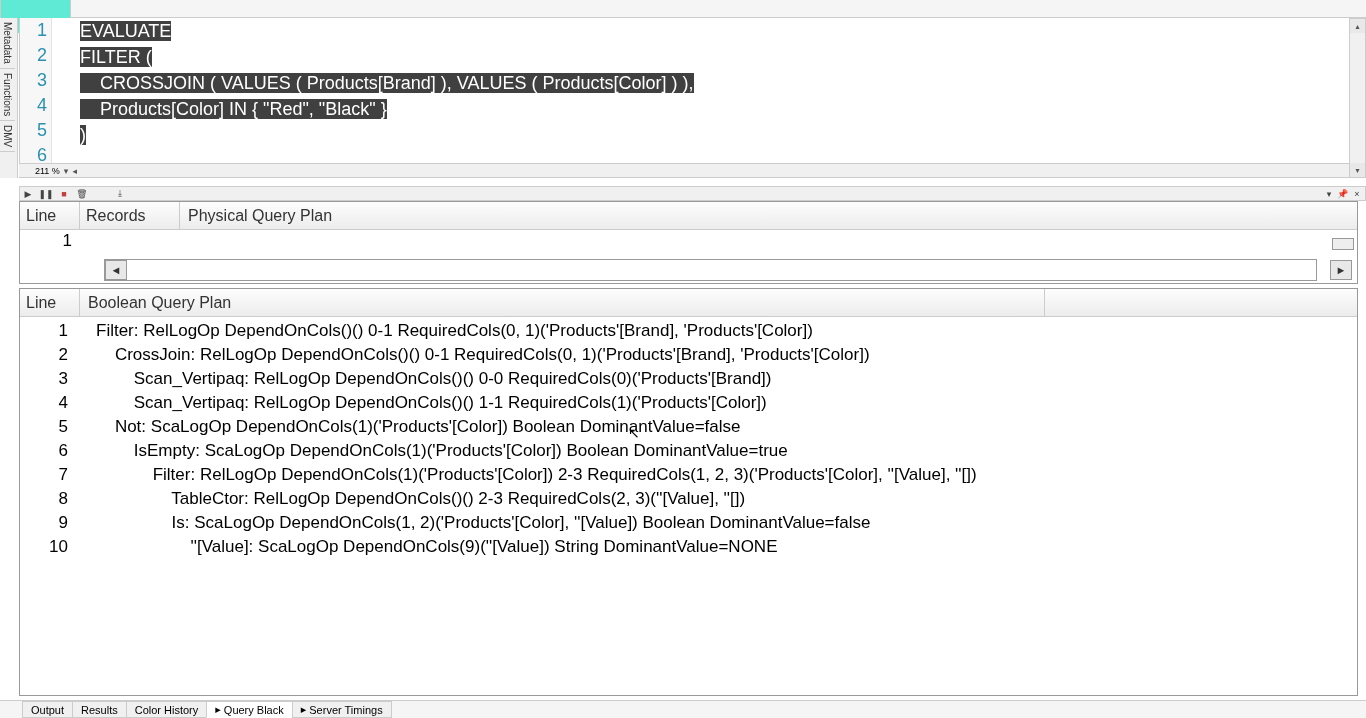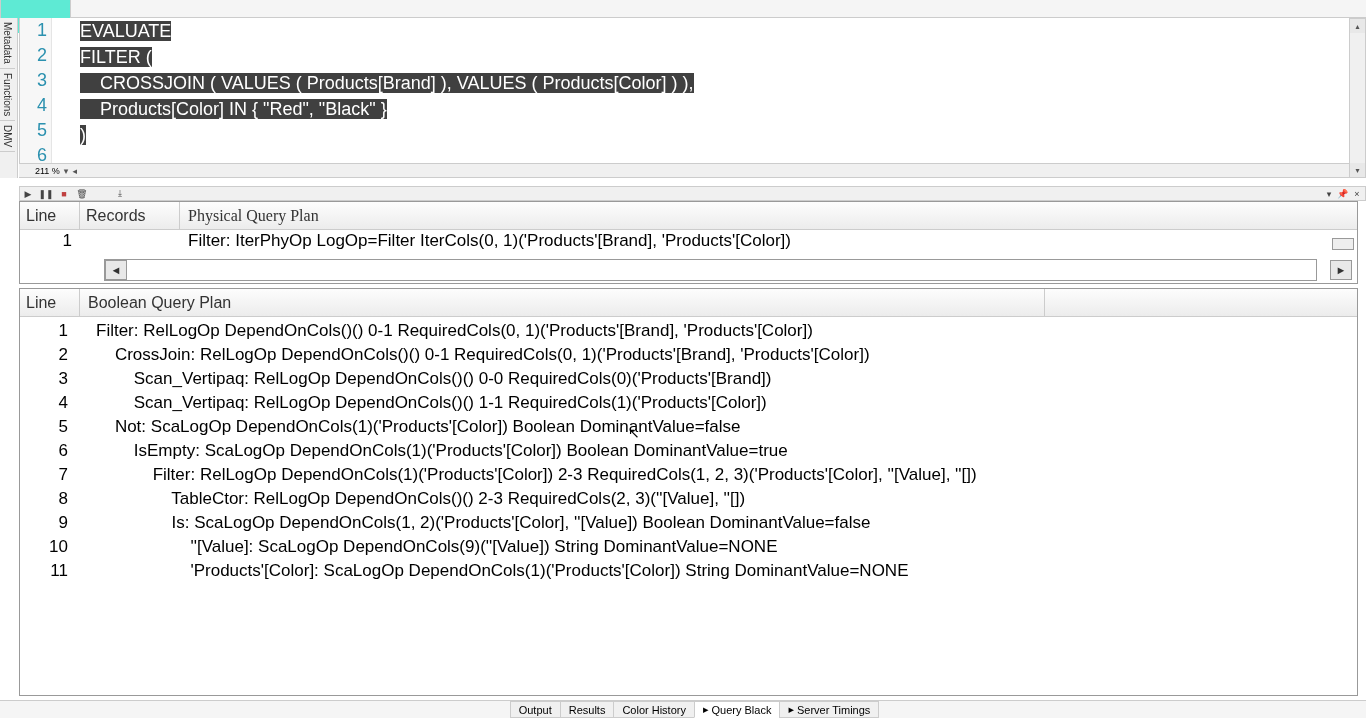--- a/index.html
+++ b/index.html
@@ -30,21 +30,21 @@
 .panel-toolbar { position: absolute; left: 19px; top: 186px; right: 0; height: 15px; background: #f0f0f0; border: 1px solid #ccc; display: flex; align-items: center; justify-content: space-between; padding: 0 2px; }
 .panel-toolbar .left { display: flex; gap: 6px; }
 .panel-toolbar .icon-btn { width: 12px; height: 12px; font-size: 9px; color: #444; cursor: pointer; display:inline-flex; align-items:center; justify-content:center;}
 .panel-toolbar .right { display: flex; gap: 2px; }
 
 
 .phys-panel { position: absolute; left: 19px; top: 201px; right: 8px; height: 83px; border: 1px solid #999; background: #fff; display: flex; flex-direction: column; }
 .grid-header { display: flex; background: linear-gradient(#fdfdfd,#ececec); border-bottom: 1px solid #ccc; height: 28px; align-items: center; font-size: 16px; color: #333; }
 .col-line { width: 60px; padding-left: 6px; border-right: 1px solid #ccc; height:100%; display:flex; align-items:center;}
 .col-records { width: 100px; padding-left: 6px; border-right: 1px solid #ccc; height:100%; display:flex; align-items:center;}
-.col-plan { flex: 1; padding-left: 8px; height:100%; display:flex; align-items:center;font-family:Liberation Serif, serif;}
+.col-plan { flex: 1; padding-left: 8px; height:100%; display:flex; align-items:center;}
 
 .phys-body { flex: 1; overflow: hidden; position: relative; font-size: 17px; }
 .phys-row { display: flex; height: 22px; align-items: center; }
 .phys-row .c1 { width: 60px; text-align: right; padding-right: 8px; }
 .phys-row .c2 { width: 100px; }
 .phys-row .c3 { flex: 1; padding-left: 8px; white-space: nowrap; overflow: hidden; }
 
 .hscroll-row { position: absolute; bottom: 2px; left: 84px; right: 40px; height: 22px; background: #fff; border: 1px solid #999; display: flex; align-items: center; }
 .hscroll-row .hbtn { width: 22px; height: 20px; background: #e8e8e8; border: 1px solid #999; display:flex; align-items:center; justify-content:center; font-size:11px; color:#333; cursor:pointer;}
 .hscroll-row .track { flex: 1; height: 20px; background: #fff; }
@@ -57,21 +57,21 @@
 .log-header .lcol-line { width: 60px; padding-left: 6px; border-right: 1px solid #ccc; height:100%; display:flex; align-items:center;}
 .log-header .lcol-plan { width: 965px; padding-left: 8px; border-right: 1px solid #ccc; height:100%; display:flex; align-items:center;}
 .log-header .lcol-rest { flex:1; }
 
 .log-body { flex: 1; font-size: 17px; line-height: 24px; overflow: hidden; padding-top: 2px;}
 .log-row { display: flex; height: 24px; align-items: center; }
 .log-row .ln { width: 60px; text-align: right; padding-right: 12px; }
 .log-row .txt { flex: 1; white-space: pre; padding-left: 16px; }
 
 
-.status-bar { position: absolute; left: 0; bottom: 0; right: 0; height: 18px; background: #f5f5f5; border-top: 1px solid #ccc; display: flex; align-items: center; padding-left: 22px; font-size: 11px; justify-content: center; }
+.status-bar { position: absolute; left: 0; bottom: 0; right: 0; height: 18px; background: #f5f5f5; border-top: 1px solid #ccc; display: flex; align-items: center; padding-left: 22px; font-size: 11px; }
 .status-tab { padding: 1px 8px; border: 1px solid #ccc; background: #f0f0f0; margin-right: -1px; cursor: pointer; display:flex; align-items:center; gap:3px;}
 .status-tab.active { background: #fff; border-bottom-color: #fff; }
 .cursor-ptr { position: absolute; left: 628px; top: 425px; font-size: 14px; color:#000; pointer-events:none;}
 </style>
 </head>
 <body>
 
 <div class="tab-bar">
   <div class="tab">
     <span>Query1.dax</span>
@@ -129,21 +129,20 @@
 <div class="phys-panel">
   <div class="grid-header">
     <div class="col-line">Line</div>
     <div class="col-records">Records</div>
     <div class="col-plan">Physical Query Plan</div>
   </div>
   <div class="phys-body">
     <div class="phys-row">
       <div class="c1">1</div>
       <div class="c2"></div>
-      <div class="c3">Filter: IterPhyOp LogOp=Filter IterCols(0, 1)('Products'[Brand], 'Products'[Color])</div>
     </div>
     <div class="hscroll-row">
       <div class="hbtn">◄</div>
       <div class="track"></div>
       <div class="hbtn" style="position:absolute; right:-36px;">►</div>
     </div>
   </div>
 </div>
 <div class="right-gadget"></div>
 
@@ -188,24 +187,20 @@
         <div class="txt">                TableCtor: RelLogOp DependOnCols()() 2-3 RequiredCols(2, 3)(''[Value], ''[])</div>
       </div>
       <div class="log-row">
         <div class="ln">9</div>
         <div class="txt">                Is: ScaLogOp DependOnCols(1, 2)('Products'[Color], ''[Value]) Boolean DominantValue=false</div>
       </div>
       <div class="log-row">
         <div class="ln">10</div>
         <div class="txt">                    ''[Value]: ScaLogOp DependOnCols(9)(''[Value]) String DominantValue=NONE</div>
       </div>
-      <div class="log-row">
-        <div class="ln">11</div>
-        <div class="txt">                    'Products'[Color]: ScaLogOp DependOnCols(1)('Products'[Color]) String DominantValue=NONE</div>
-      </div>
     </div>
 </div>
 
 <div class="cursor-ptr">↖</div>
 
 <div class="status-bar">
   <div id="status-tabs" style="display: flex;">
       <div class="status-tab">
         <span>Output</span>
       </div>

